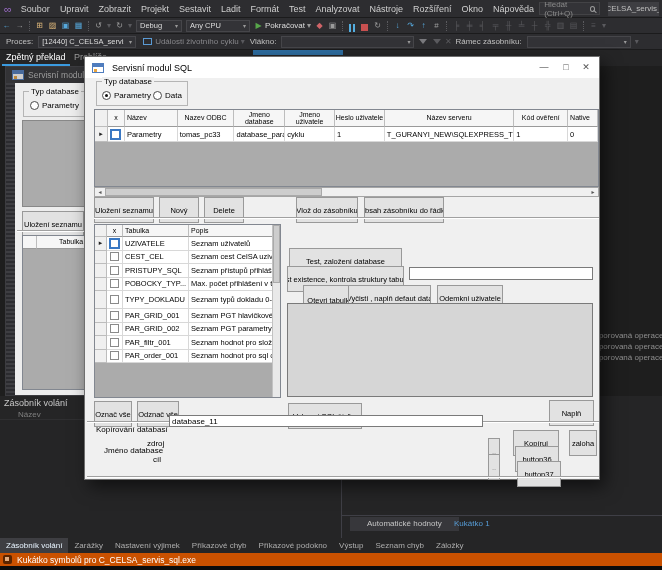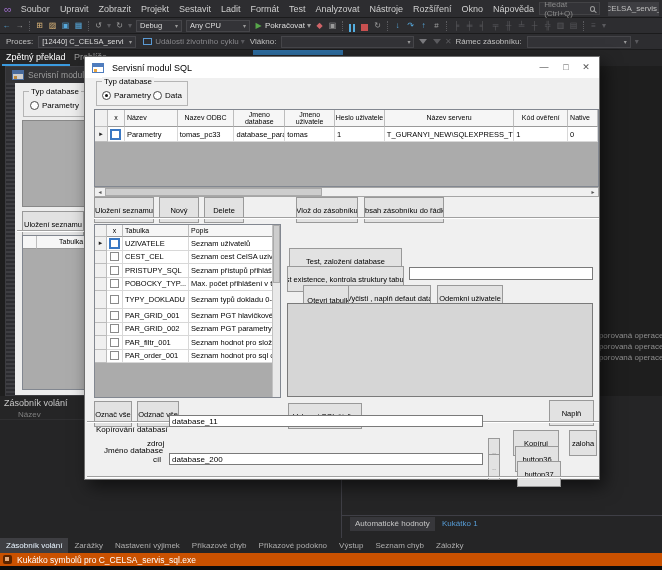--- a/index.html
+++ b/index.html
@@ -64,21 +64,21 @@
        align-items:center;justify-content:center;white-space:nowrap;overflow:hidden;padding:12px 2px}
   .groove{position:absolute;height:2px;border-top:1px solid #a0a0a0;border-bottom:1px solid #ffffff}
 
   
   #callstack{position:absolute;left:0;top:396px;width:341px;height:142px;background:#252526}
   #callstack .cstitle{font-size:9px;color:#c8c8c8;padding:2px 0 0 4px}
   #callstack .cscol{font-size:8px;color:#808080;padding:2px 0 0 18px;border-bottom:1px solid #2f2f31}
 
   #watch{position:absolute;left:341px;top:396px;width:321px;height:142px;background:#252526;border-left:1px solid #3f3f46}
   #watch .hline{position:absolute;left:0;right:0;top:119px;border-top:1px solid #3f3f46}
-  .wtab{position:absolute;top:121px;height:14px;line-height:14px;font-size:8px;padding:0 5px;white-space:nowrap}
+  .wtab{position:absolute;top:121px;height:14px;line-height:14px;font-size:8px;padding:0 17px;white-space:nowrap}
   .wtab.idle{left:8px;background:#37373b;color:#c5c5c5}
   .wtab.active{left:95px;color:#569cd6}
 
   #errl div{position:absolute;left:590px;width:80px;font-size:8px;color:#8f8f8f;white-space:nowrap}
 
   #ptabs{position:absolute;left:0;top:538px;width:662px;height:15px;background:#252526;display:flex;font-size:8px}
   .ptab{line-height:15px;padding:0 6px;color:#adadad;white-space:nowrap}
   .ptab.active{background:#3e3e42;color:#e8f4ff}
 
   #sbar{position:absolute;left:0;top:553px;width:662px;height:13px;background:#ca5100;display:flex;
@@ -314,21 +314,21 @@
       <div class="grow" style="height:15px">
         <div class="selc" style="width:13px">
             <span>▸</span>
           </div>
         <div class="rc" style="width:17px;justify-content:center;padding:0">
             <span class="cb foc"></span>
           </div>
         <div class="rc" style="width:53px">Parametry</div>
         <div class="rc" style="width:57px">tomas_pc33</div>
         <div class="rc" style="width:51px">database_param...</div>
-        <div class="rc" style="width:50px">tomas</div>
+        <div class="rc" style="width:50px">cyklu</div>
         <div class="rc" style="width:50px">1</div>
         <div class="rc" style="width:130px">T_GURANYI_NEW\SQLEXPRESS_TG1</div>
         <div class="rc" style="width:54px">1</div>
         <div class="rc" style="width:30px">0</div>
       </div>
       <div style="flex:1;background:#ababab"></div>
     </div>
     <div class="hscroll" style="left:9px;top:130px;width:505px">
       <span class="ar">◄</span>
       <span class="track">
@@ -443,21 +443,20 @@
     <div class="btn" style="left:9px;top:344px;width:38px;height:13px">Označ vše</div>
     <div class="btn" style="left:52px;top:344px;width:42px;height:13px">Odznač vše</div>
 
     <div class="groove" style="left:2px;top:364px;width:512px"></div>
     <span class="lbl" style="left:11px;top:368px">Kopírování databasí</span>
     <span class="lbl" style="left:19px;top:389px">Jméno database</span>
     <span class="lbl" style="left:62px;top:382px">zdroj</span>
     <input class="tbx" style="left: 84px; top: 358px; width: 314px; height: 12px;" value="database_11">
     <div class="btn" style="left:403px;top:381px;width:12px;height:10px;color:#888">..</div>
     <span class="lbl" style="left:68px;top:398px">cíl</span>
-    <input class="tbx" style="left: 84px; top: 396px; width: 314px; height: 12px;" value="database_200">
     <div class="btn" style="left:403px;top:397px;width:12px;height:10px;color:#888">..</div>
     <div class="btn" style="left:428px;top:373px;width:46px;height:14px">Kopíruj</div>
     <div class="btn" style="left:484px;top:373px;width:28px;height:13px">zaloha</div>
     <div class="btn" style="left:430px;top:389px;width:44px;height:13px">button36</div>
     <div class="btn" style="left:432px;top:404px;width:44px;height:13px">button37</div>
     <div class="groove" style="left:2px;top:419px;width:512px"></div>
   </div>
 
 </div>
 

